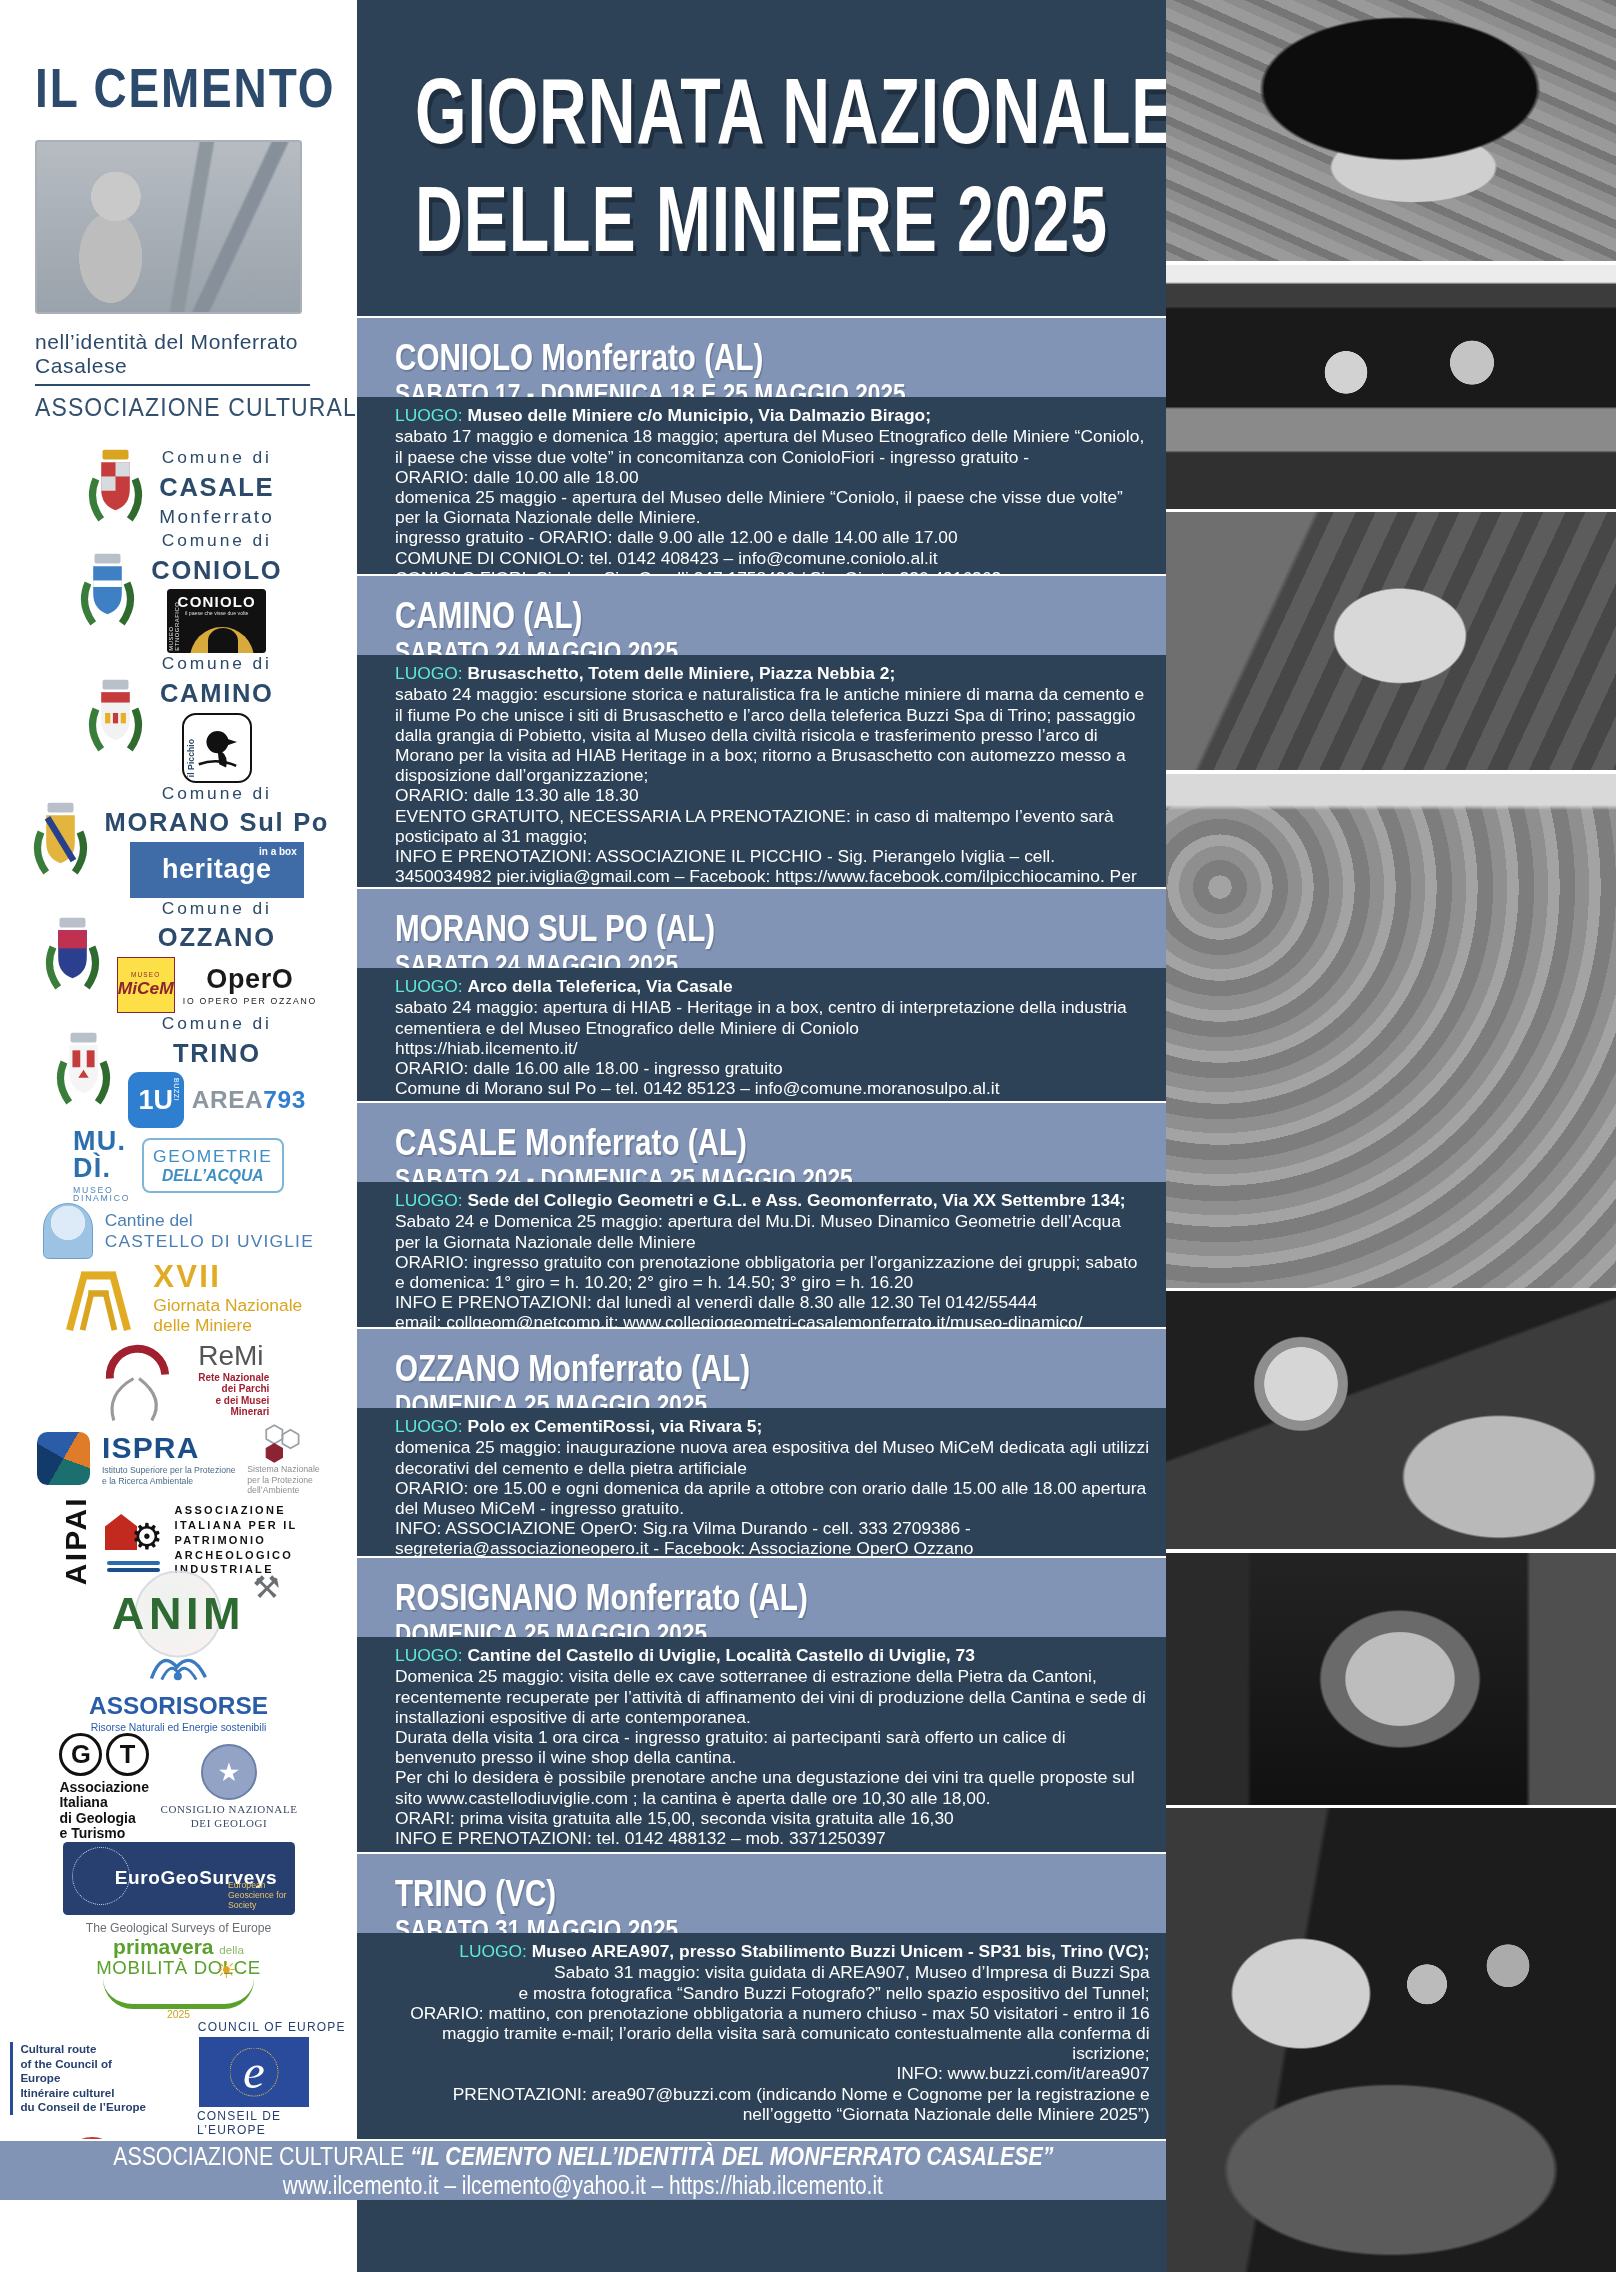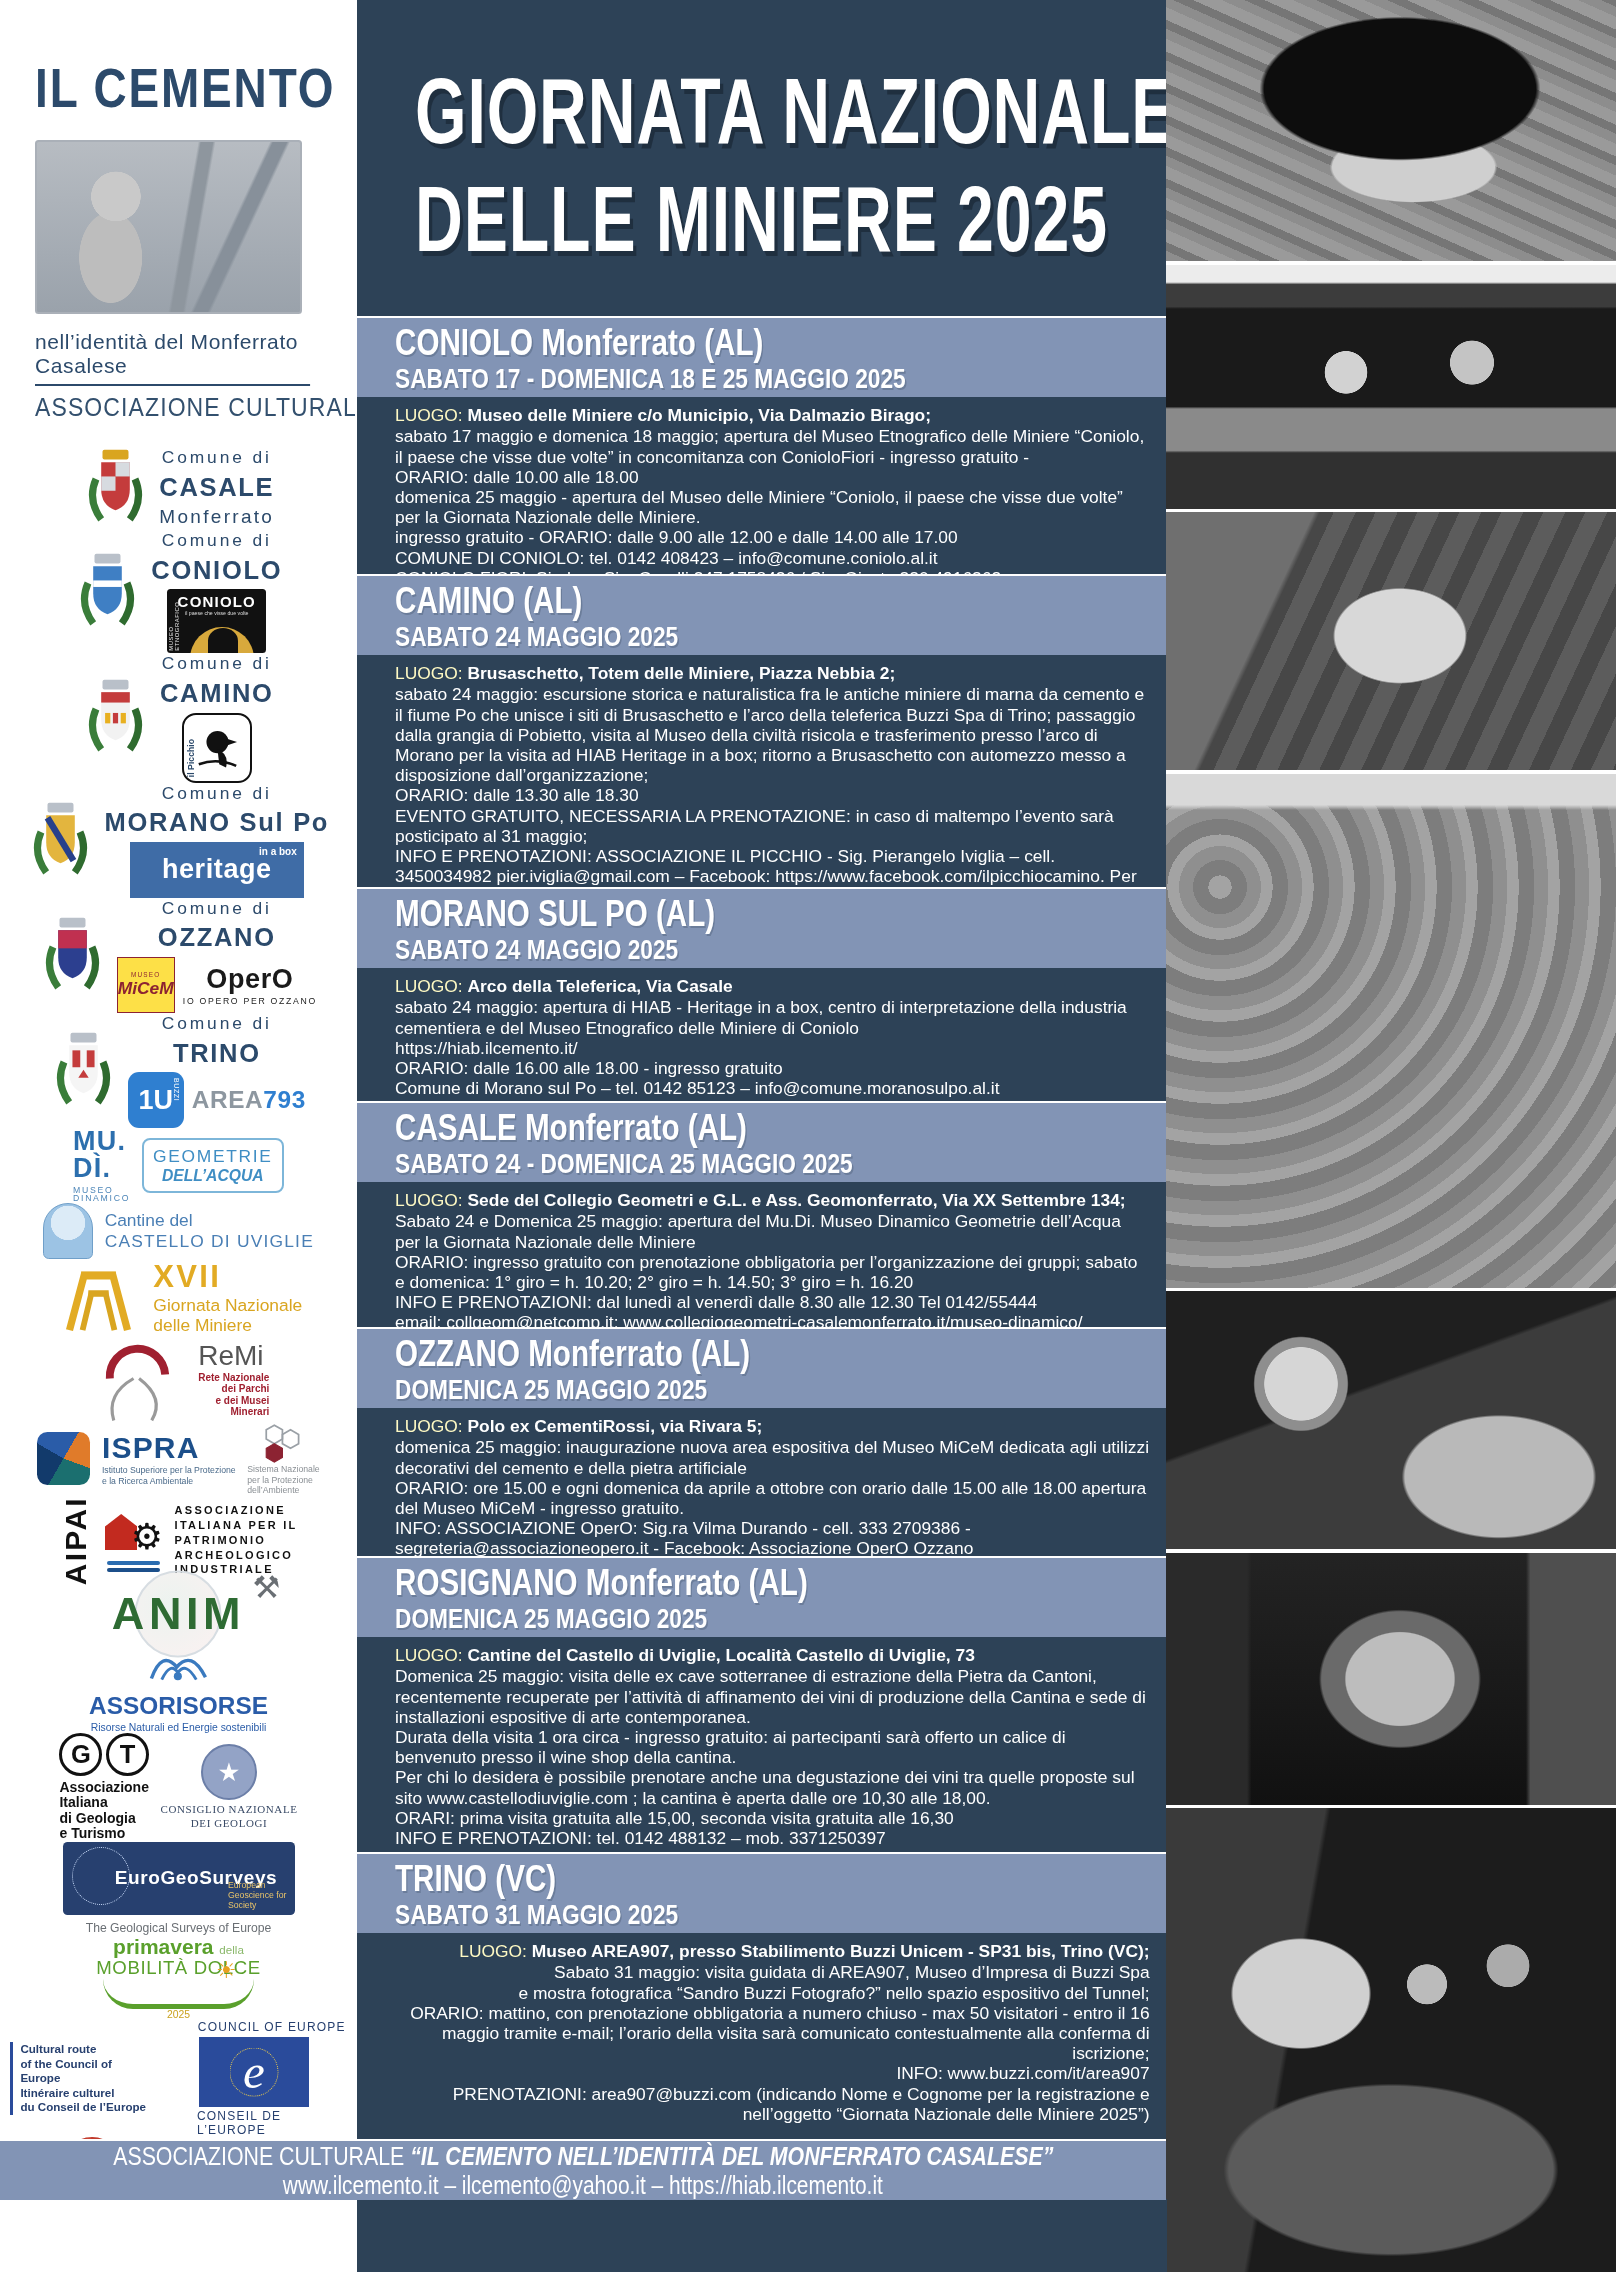--- a/index.html
+++ b/index.html
@@ -109,26 +109,26 @@
   .coe-box .coe-e{font-family:"Liberation Serif", serif;font-style:italic;font-size:49px;color:#fff;}
   .coe-box .coe-ring{position:absolute;left:50%;top:50%;transform:translate(-50%,-50%);width:49px;height:49px;border-radius:50%;border:1.2px dotted #f2d149;}
   .coe-cap{font-size:12px;letter-spacing:1.2px;color:#27406f;margin-left:36px;}
   .erih-gear{width:60px;height:60px;border-radius:50%;border:5.8px dashed #c0392b;background:#c84434;display:flex;align-items:center;justify-content:center;}
   .erih-gear span{color:#fff;font-weight:bold;font-style:italic;font-size:15px;letter-spacing:1.2px;transform:rotate(-12deg);}
   .erih-txt{font-size:17.4px;color:#4a4a4a;text-align:left;line-height:1.2;}
   
   .center{position:absolute;left:357px;top:0;width:810px;height:2139px;}
   .title-block{height:316px;background:#2d4257;padding:58px 0 0 58px;}
   .title-line{display:block;color:#fff;font-size:92px;font-weight:bold;line-height:1.17;letter-spacing:1.2px;transform:scaleX(.72);transform-origin:left center;white-space:nowrap;text-shadow:4.6px 4.6px 0 rgba(15,25,35,.45);}
-  .band{height:81px;background:#8294b5;border-top:2.3px solid #fff;padding:6px 0 0 38px;overflow:hidden;}
+  .band{height:81px;background:#8294b5;border-top:2.3px solid #fff;padding:21px 0 0 38px;overflow:hidden;}
   .band-title{display:block;color:#fff;font-size:37px;font-weight:bold;line-height:1.05;transform:scaleX(.8);transform-origin:left center;white-space:nowrap;text-shadow:1.7px 1.7px 0 rgba(40,55,75,.25);}
   .band-date{display:block;color:#fff;font-size:28.4px;font-weight:bold;line-height:1.1;transform:scaleX(.8);transform-origin:left center;white-space:nowrap;text-shadow:1.7px 1.7px 0 rgba(40,55,75,.25);}
   .body{background:#2d4257;color:#fff;padding:8.1px 17.4px 5.8px 38px;overflow:hidden;}
   .body .luogo{margin:0 0 1.2px 0;font-size:17.4px;line-height:1.16;}
-  .body .luogo .lbl{font-weight:normal;color:#fef9c3;}
+  .body .luogo .lbl{font-weight:normal;color:#5eead4;}
   .body .luogo .val{font-weight:bold;}
   .body .txt{font-size:17.4px;line-height:1.16;white-space:pre-line;}
   
   .photos{position:absolute;left:1166px;top:0;width:450px;height:2273px;background:#fff;overflow:hidden;}
   .photo{width:450px;margin-bottom:3.5px;filter:grayscale(100%);}
   .ph1{height:261px;background:
     radial-gradient(ellipse 52% 46% at 52% 34%, #0d0d0d 0 58%, rgba(0,0,0,0) 60%),
     radial-gradient(ellipse 30% 22% at 55% 64%, #cfcfcf 0 60%, rgba(0,0,0,0) 62%),
     repeating-linear-gradient(24deg, #8d8d8d 0 9.3px, #767676 9.3px 17.4px, #9a9a9a 17.4px 29px),
     linear-gradient(#a8a8a8, #6e6e6e);}

